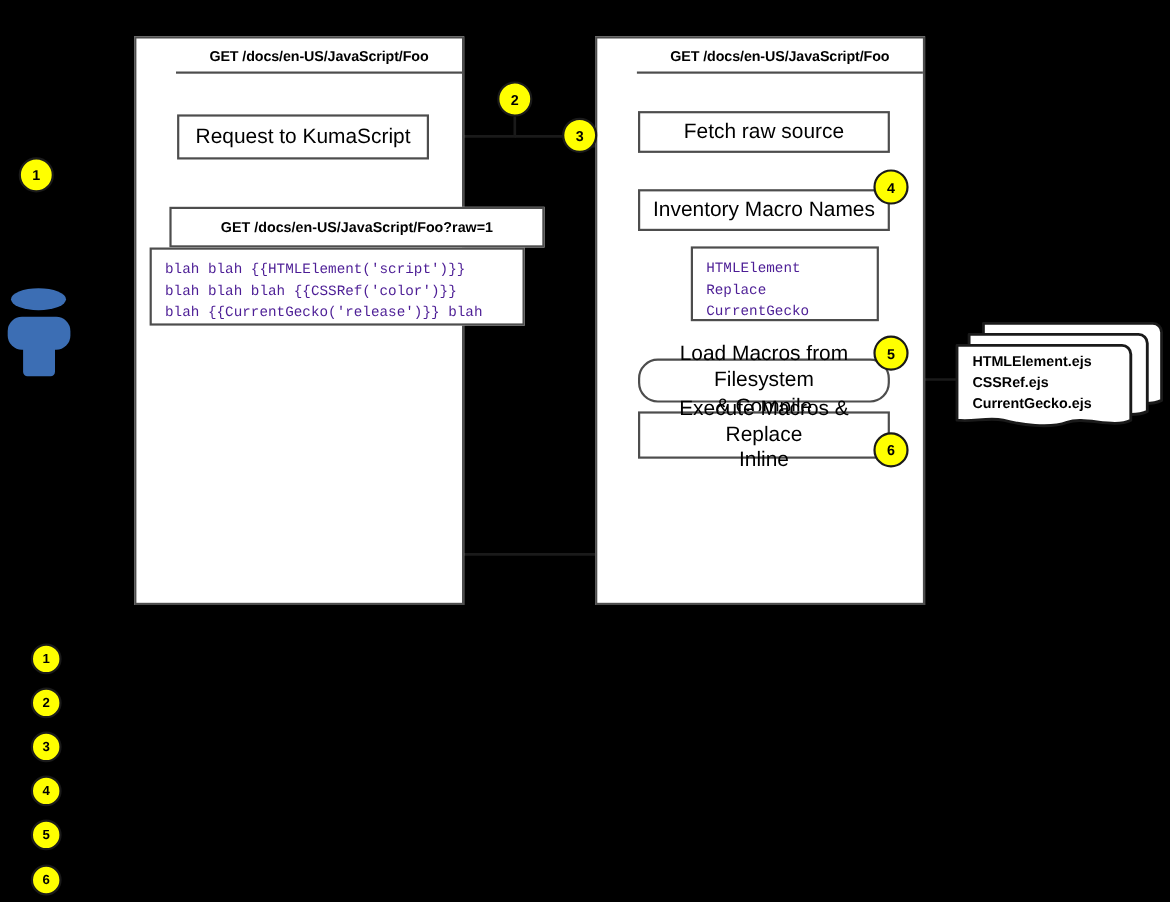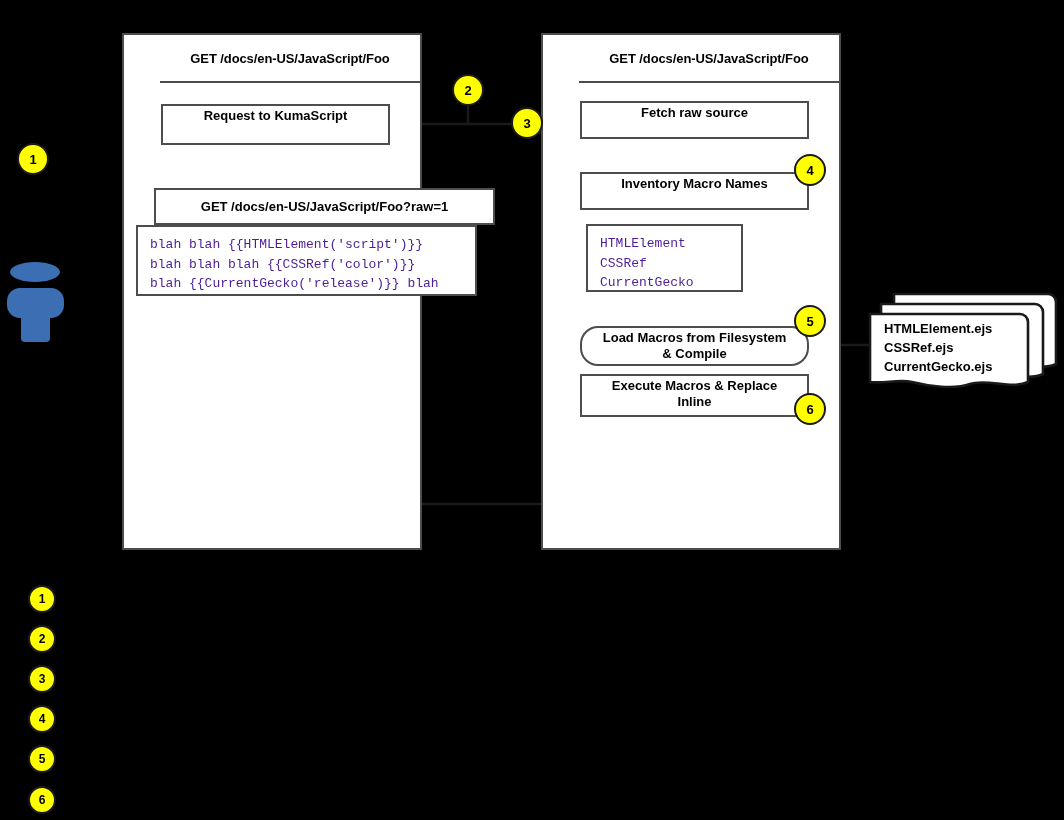--- a/index.html
+++ b/index.html
@@ -31,45 +31,45 @@
     position: absolute;
     background: #ffffff;
     border: 2px solid #4d4d4d;
     box-sizing: border-box;
   }
   .lane-header {
     position: absolute;
     left: 0;
     right: 0;
     top: 0;
-    height: 48px;
+    height: 32px;
     border-bottom: 2px solid #4d4d4d;
     box-sizing: border-box;
     display: flex;
     align-items: center;
     justify-content: center;
     font-size: 13px;
     font-weight: bold;
     color: #000000;
     letter-spacing: -0.1px;
     margin-left: 36px;
   }
 
   
   .box {
     position: absolute;
     background: #ffffff;
     border: 2px solid #4d4d4d;
     box-sizing: border-box;
     display: flex;
-    align-items: flex-start;
+    align-items: center;
     justify-content: center;
     text-align: center;
-    font-size: 13px;
-    font-weight: bold;
+    font-size: 19px;
+    font-weight: normal;
     color: #000000;
     line-height: 1.25;
     padding: 2px 6px;
   }
 
   
   .note {
     position: absolute;
     background: #ffffff;
     border: 2px solid #4d4d4d;
@@ -204,21 +204,21 @@
   </div>
 
   <div class="box" style="left:580px; top:172px; width:229px; height:38px;">
     <span>Inventory Macro Names</span>
   </div>
 
   <div class="box" style="left:580px; top:101px; width:229px; height:38px;">
     <span>Fetch raw source</span>
   </div>
 
-  <div class="note" style="left:586px; top:224px; width:157px; height:68px; padding:8px 12px;"><span>HTMLElement</span><br><span>CSSRef</span><br><span>CurrentGecko</span></div>
+  <div class="note" style="left:628px; top:224px; width:171px; height:68px; padding:8px 12px;"><span>HTMLElement</span><br><span>Replace</span><br><span>CurrentGecko</span></div>
 
   <div class="box" style="left:580px; top:326px; width:229px; height:40px; white-space:pre-line;border-radius:18px;">
     <span>Load Macros from Filesystem
 &amp; Compile</span>
   </div>
 
   <div class="box" style="left:580px; top:374px; width:229px; height:43px; white-space:pre-line;">
     <span>Execute Macros &amp; Replace
 Inline</span>
   </div>

